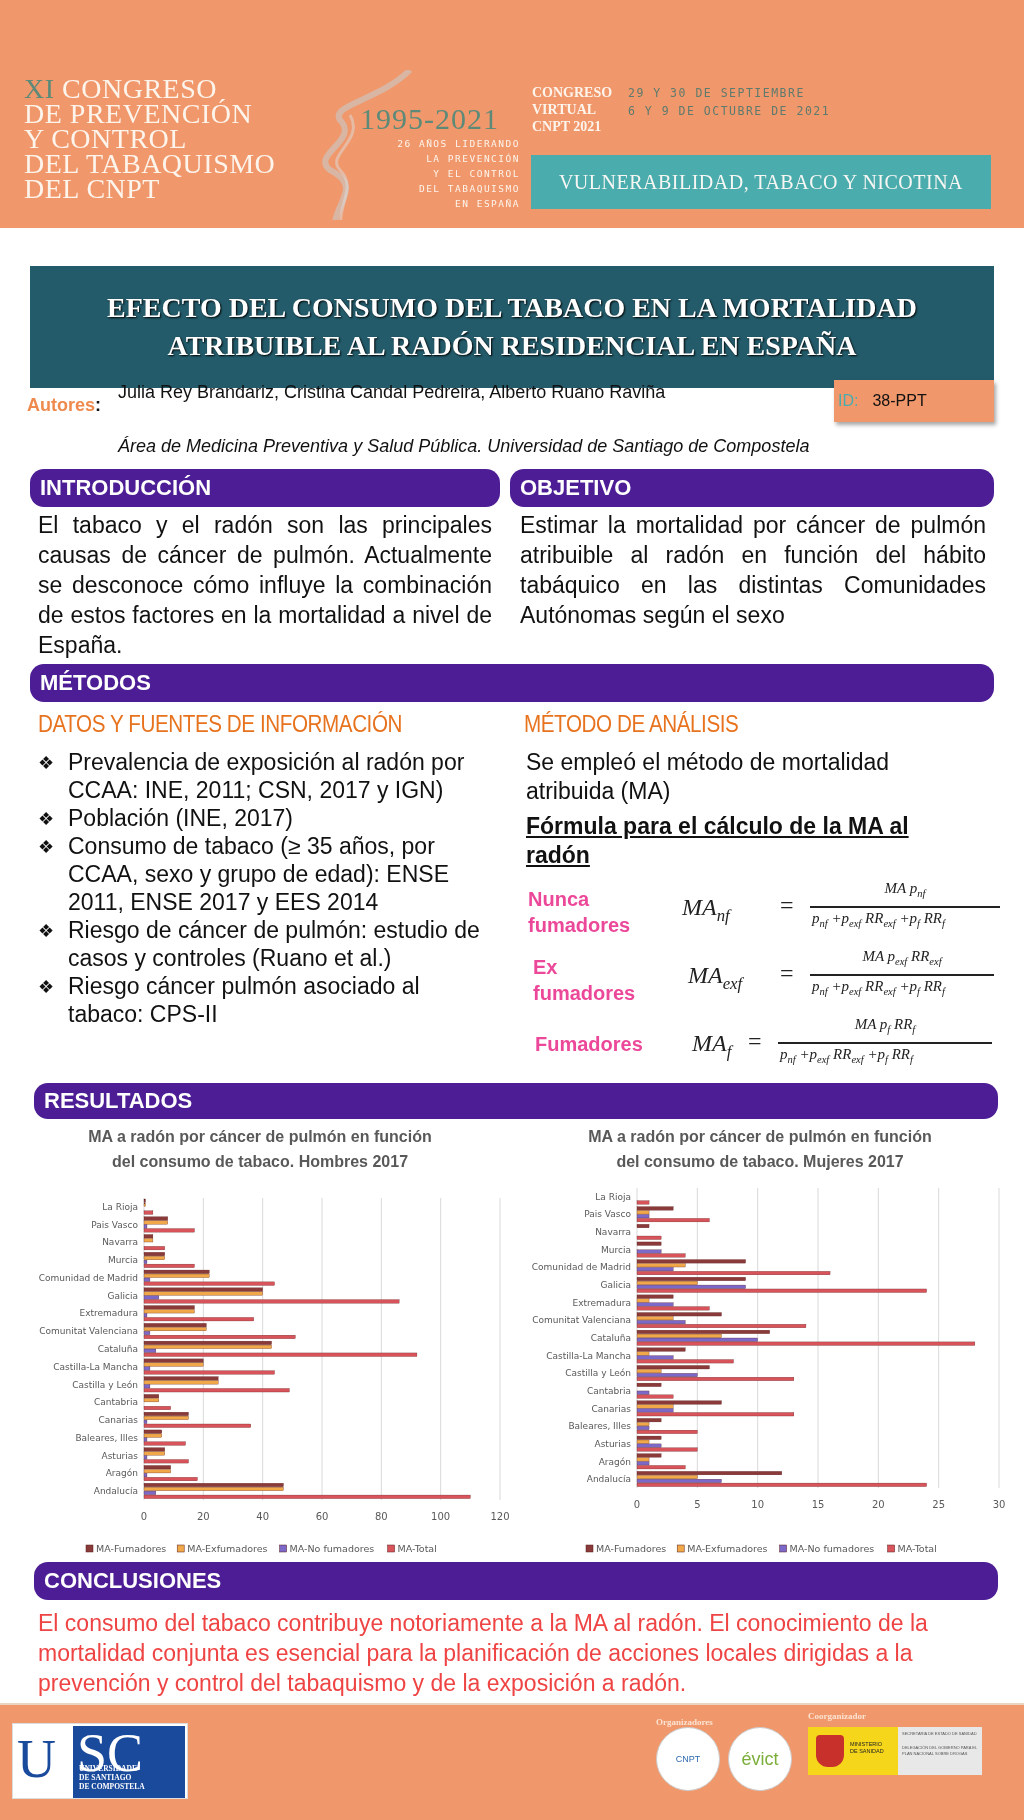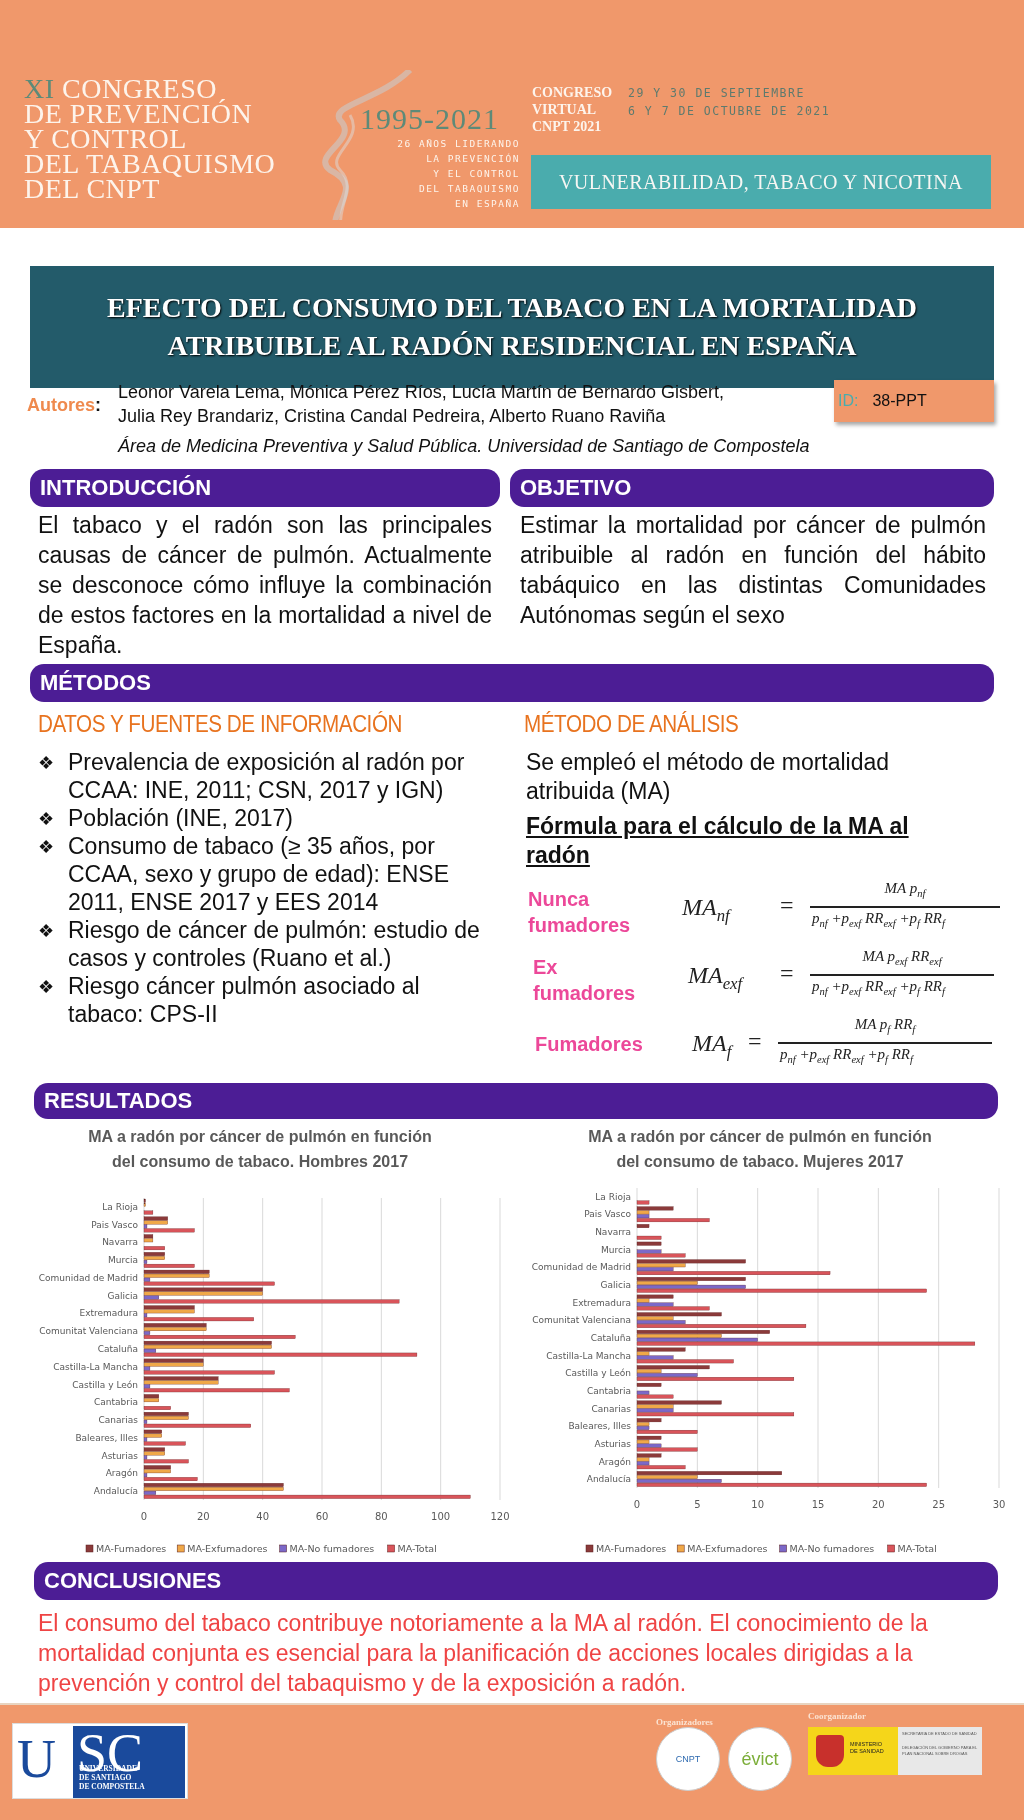--- a/index.html
+++ b/index.html
@@ -87,33 +87,32 @@
     <div>DEL TABAQUISMO</div>
     <div>EN ESPAÑA</div>
   </div>
   <div class="virtual">
     <div>CONGRESO</div>
     <div>VIRTUAL</div>
     <div>CNPT 2021</div>
   </div>
   <div class="dates">
     <div>29 Y 30 DE SEPTIEMBRE</div>
-    <div>6 Y 7 DE OCTUBRE DE 2021</div>
+    <div>6 Y 9 DE OCTUBRE DE 2021</div>
   </div>
   <div class="theme">VULNERABILIDAD, TABACO Y NICOTINA</div>
 </div>
 
 <div class="title-box">
   <div>EFECTO DEL CONSUMO DEL TABACO EN LA MORTALIDAD</div>
   <div>ATRIBUIBLE AL RADÓN RESIDENCIAL EN ESPAÑA</div>
 </div>
 
 <div class="authors-label"><span>Autores</span><span style="color:#111">:</span></div>
 <div class="authors">
-  <div>Leonor Varela Lema, Mónica Pérez Ríos, Lucía Martín de Bernardo Gisbert,</div>
   <div>Julia Rey Brandariz,  Cristina Candal Pedreira, Alberto Ruano Raviña</div>
 </div>
 <div class="affil">Área de Medicina Preventiva y Salud Pública. Universidad de Santiago de Compostela</div>
 <div class="id-box">
   <span class="lbl">ID:</span>
   <span>38-PPT</span>
 </div>
 
 <div class="sec" style="left:30px;top:469px;width:470px;height:38px;">INTRODUCCIÓN</div>
 <div class="sec" style="left:510px;top:469px;width:484px;height:38px;">OBJETIVO</div>

